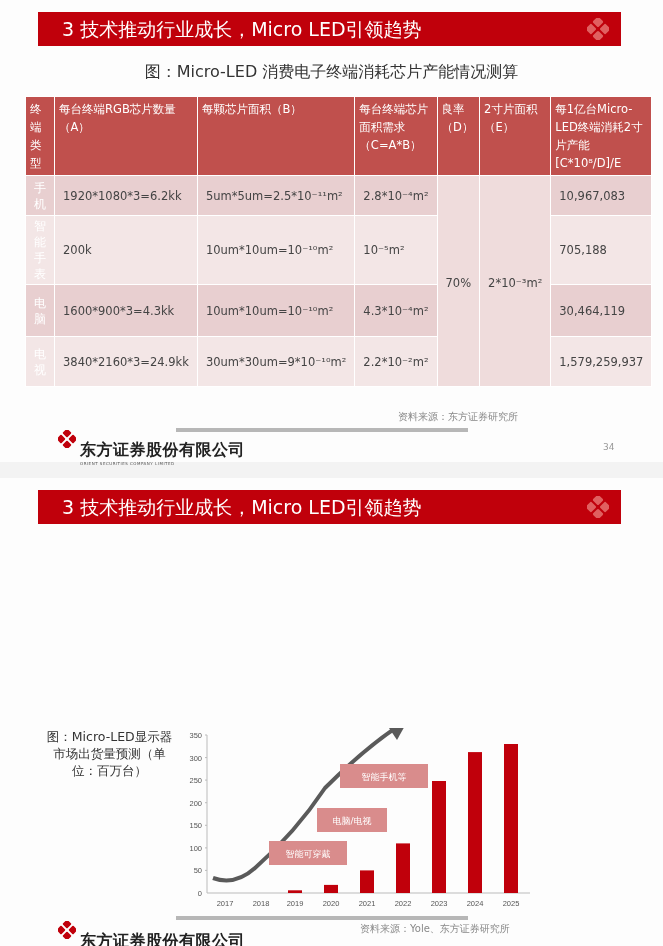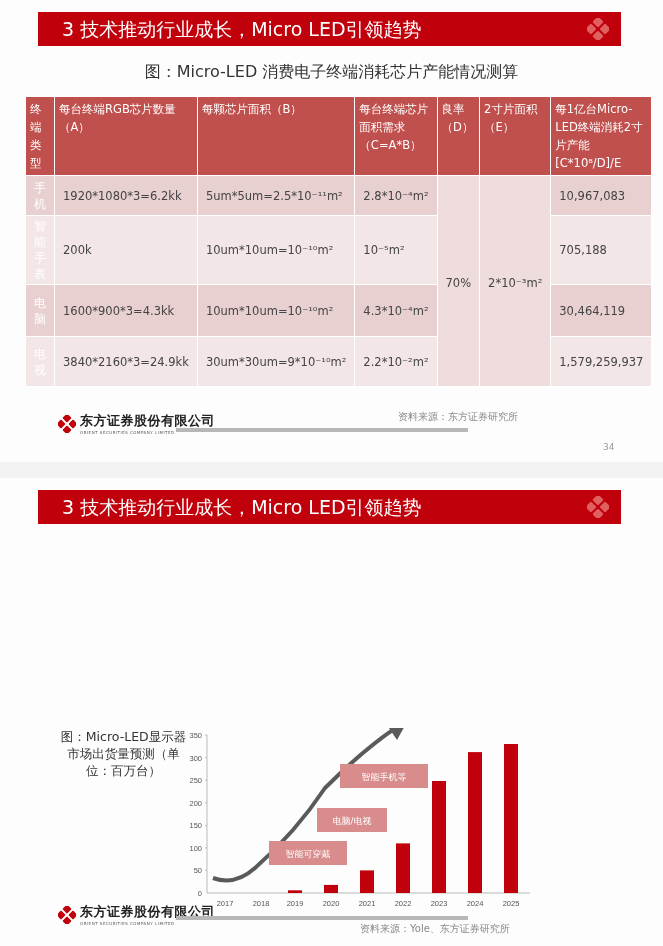--- a/index.html
+++ b/index.html
@@ -19,31 +19,31 @@
   table.spec { position: absolute; top: 96px; left: 25px; width: 600px; border-collapse: collapse; font-size: 11.5px; }
   table.spec th { background: #c0504d; color: #fff; font-weight: normal; text-align: left; vertical-align: top; padding: 3px 4px; border: 1px solid #fff; line-height: 18px; }
   table.spec td { padding: 2px 8px; border: 1px solid #fff; vertical-align: middle; line-height: 16px; color: #444; }
   table.spec td.rowhead { background: #c0504d; color: #fff; font-size: 12px; }
   table.spec tr.odd td { background: #e8cfd0; }
   table.spec tr.even td { background: #f3e6e6; }
   table.spec td.merged { background: #efdcdc !important; vertical-align: top; padding-top: 6px; }
 
   .footer-logo { position: absolute; display: flex; align-items: center; gap: 4px; }
   .footer-logo .mark { width: 18px; height: 18px; }
-  .footer-logo .cn { font-size: 13px; font-weight: bold; color: #222; letter-spacing: 0.5px; }
+  .footer-logo .cn { font-size: 16px; font-weight: bold; color: #222; letter-spacing: 0.5px; margin-top: 28px; }
   .footer-logo .en { font-size: 4px; color: #555; letter-spacing: 0.5px; }
   .footer-line { position: absolute; height: 4px; background: #b7b7b7; }
   .source { position: absolute; font-size: 10px; color: #888; }
   .page-num { position: absolute; font-size: 9px; color: #999; }
 
   .bullet-box { position: absolute; top: 51px; left: 38px; width: 586px; height: 186px; border: 1px dashed #d58a8a; padding: 6px 10px 0 24px; }
   .bullet-box .diamond { position: absolute; left: 10px; top: 14px; width: 7px; height: 7px; background: #c0000b; transform: rotate(45deg); }
   .bullet-box p { font-size: 15px; line-height: 29px; color: #222; }
 
-  .chart-caption { position: absolute; top: 250px; left: 56px; width: 135px; font-size: 12.5px; line-height: 17px; text-align: center; color: #333; }
+  .chart-caption { position: absolute; top: 250px; left: 42px; width: 135px; font-size: 12.5px; line-height: 17px; text-align: center; color: #333; }
   .chart { position: absolute; top: 250px; left: 175px; width: 360px; height: 180px; }
 </style>
 </head>
 <body>
 
 <div class="gap"></div>
 
 <div class="slide slide1">
   <div class="title-bar">
     <span>3 技术推动行业成长，Micro LED引领趋势</span>

